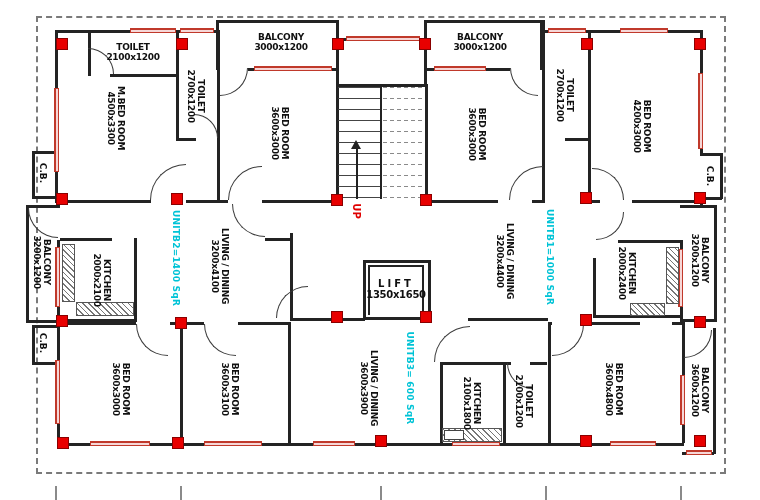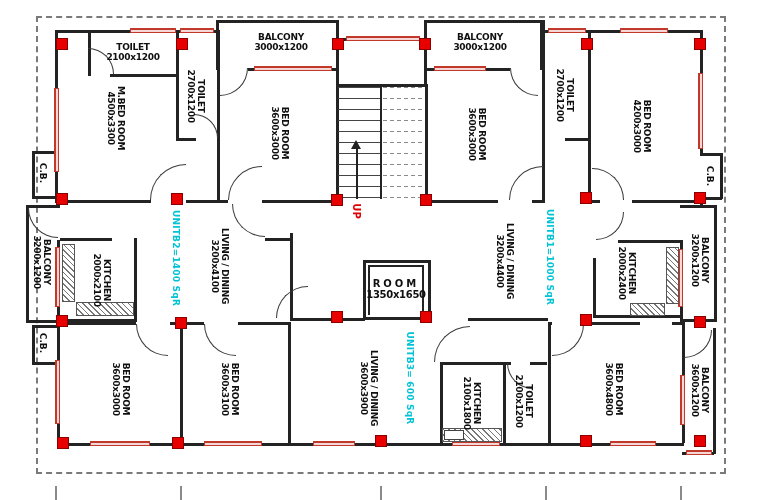--- a/index.html
+++ b/index.html
@@ -251,21 +251,21 @@
     </div>
     <div class="lbl v" style="left: 102px; top: 280px;">
       <span class="nm">KITCHEN</span>
       <span class="dm">2000x2100</span>
     </div>
     <div class="lbl v" style="left: 220px; top: 266px;">
       <span class="nm">LIVING / DINING</span>
       <span class="dm">3200x4100</span>
     </div>
     <div class="lbl  lift" style="left: 396px; top: 289px;">
-      <span class="nm">ROOM</span>
+      <span class="nm">LIFT</span>
       <span class="dm">1350x1650</span>
     </div>
     <div class="lbl v" style="left: 505px; top: 261px;">
       <span class="nm">LIVING / DINING</span>
       <span class="dm">3200x4400</span>
     </div>
     <div class="lbl v" style="left: 627px; top: 273px;">
       <span class="nm">KITCHEN</span>
       <span class="dm">2000x2400</span>
     </div>

